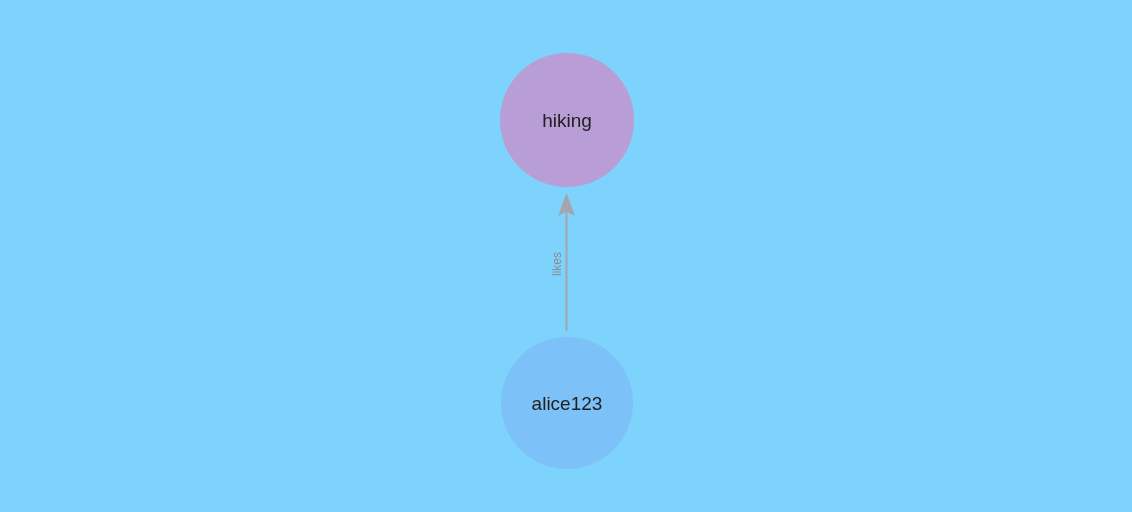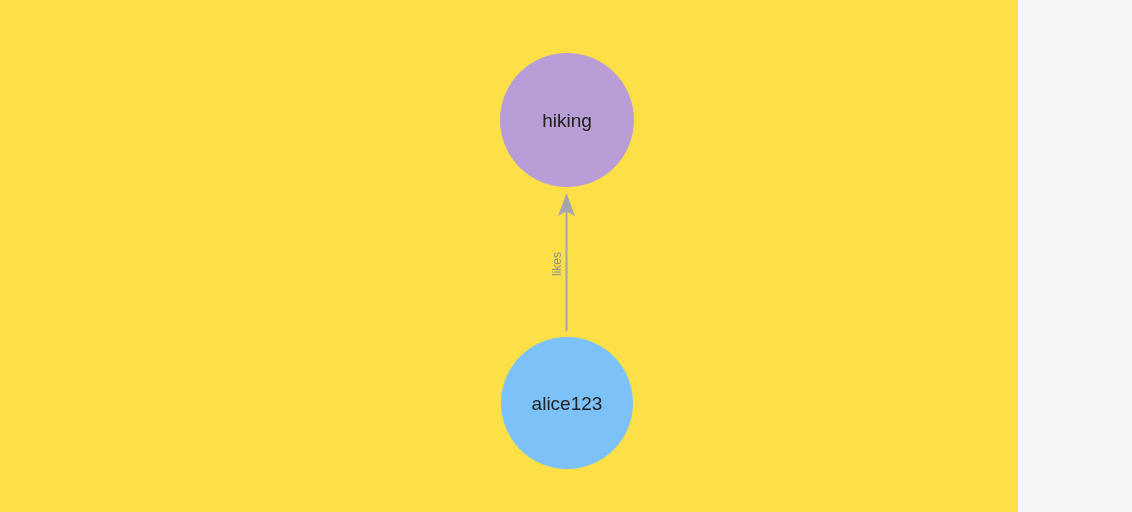--- a/index.html
+++ b/index.html
@@ -3,23 +3,23 @@
 <meta charset="utf-8">
 <style>
   html, body {
     margin: 0;
     padding: 0;
     background: #f4f5f6;
     font-family: "Liberation Sans", sans-serif;
   }
   .stage {
     position: relative;
-    width: 1018px;
+    width: 1132px;
     height: 512px;
-    background: #fde047;
+    background: #7dd3fc;
     overflow: hidden;
   }
   .graph-svg {
     display: block;
   }
   .node-circle {
     cursor: pointer;
   }
   .node-label {
     font-family: "Liberation Sans", sans-serif;

